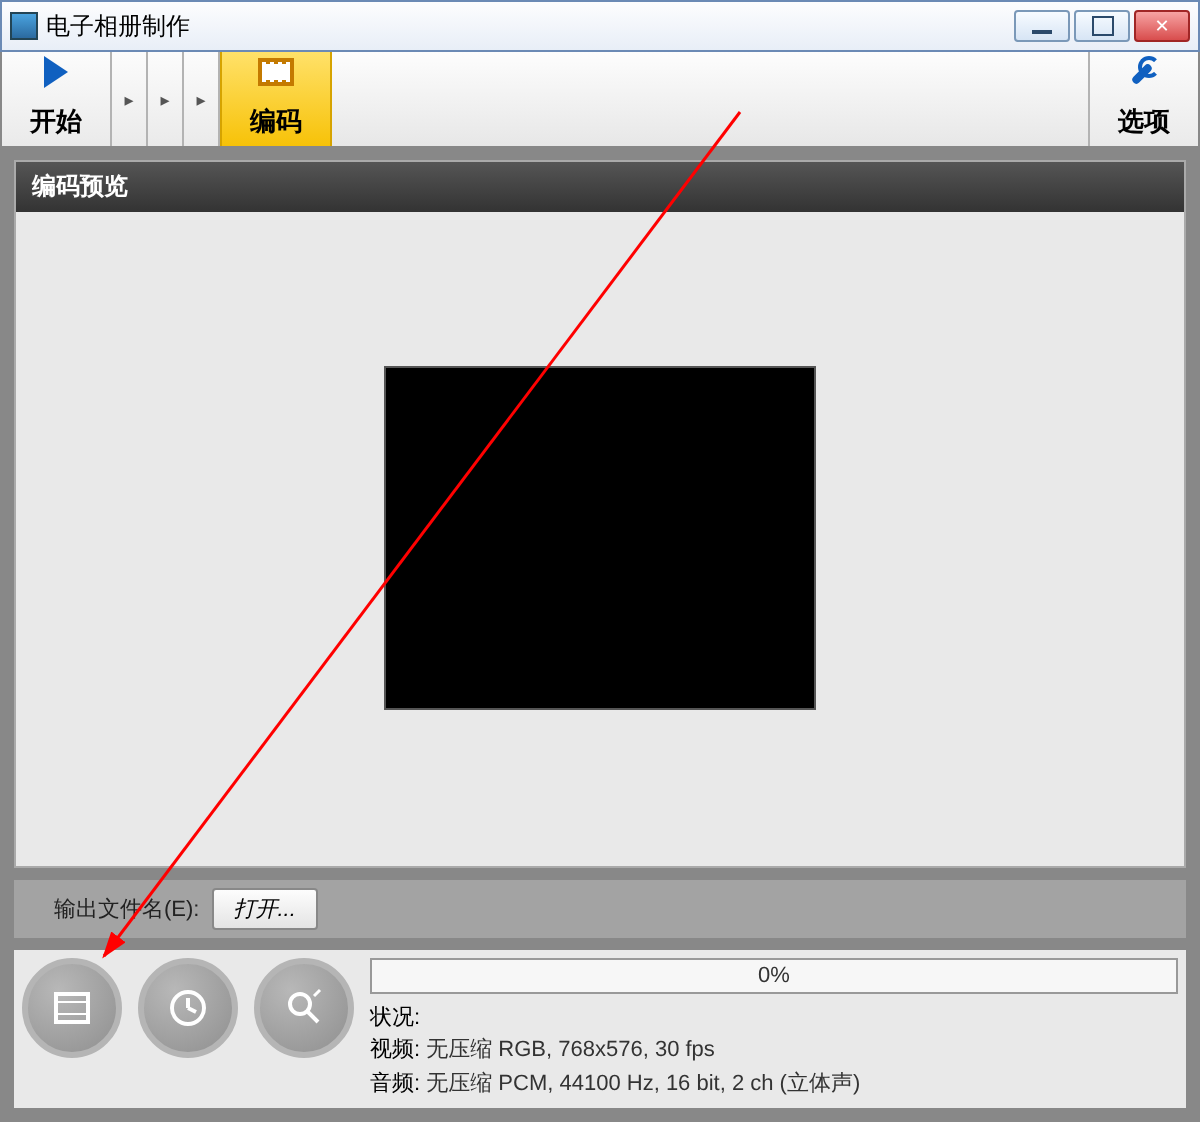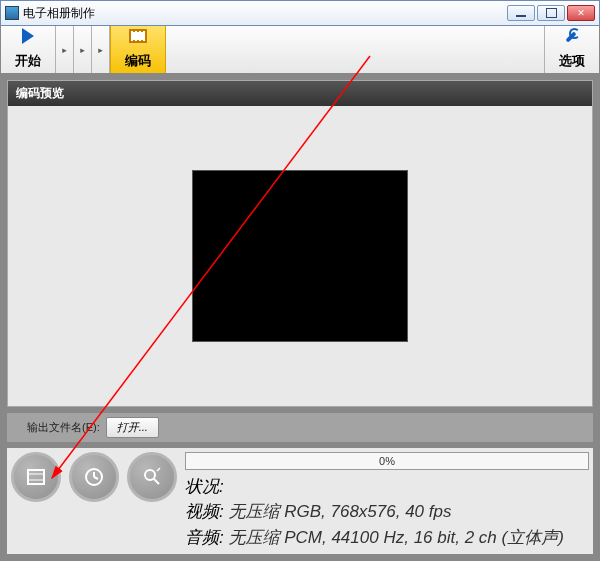--- a/index.html
+++ b/index.html
@@ -36,21 +36,21 @@
 .filerow{ display:flex; align-items:center; gap:6px; padding:4px 20px; background:#a3a3a3;}
 .filerow label{ font-size:11px; color:#222;}
 .filerow input{ flex:1; font-size:11px; padding:2px 4px; border:1px solid #999; background:#fff;}
 .filerow button{ font-size:11px; padding:2px 10px; border:1px solid #888; background:linear-gradient(#fdfdfd,#e4e4e4); border-radius:2px;font-style:italic;}
 
 
 .bottom{ display:flex; gap:8px; align-items:flex-start; padding:4px 4px 4px 4px; background:#e9e9e9;}
 .circlebtn{ width:50px; height:50px; border-radius:50%; border:3px solid #b5b5b5; background: radial-gradient(circle at 35% 30%, #b8b8b8, #8f8f8f); display:flex; align-items:center; justify-content:center; color:#fff;}
 .right{ flex:1; display:flex; flex-direction:column; gap:4px;}
 .progress{ height:18px; border:1px solid #999; background:#f7f7f7; font-size:11px; display:flex; align-items:center; justify-content:center; color:#333;}
-.status{ font-size:17px; color:#333; line-height:1.5;font-style:italic;}
+.status{ font-size:11px; color:#333; line-height:1.5;}
 .status .lbl{ color:#000;}
 
 
 .i-play{width:0;height:0;border-left:12px solid #1060c0;border-top:8px solid transparent;border-bottom:8px solid transparent;}
 .i-reel{width:18px;height:18px;border-radius:50%;background:#333;position:relative;}
 .i-reel::before,.i-reel::after{content:"";position:absolute;width:5px;height:5px;border-radius:50%;background:#e7e7e7;top:2px;left:6px;}
 .i-reel::after{top:10px;left:3px;box-shadow:7px 0 0 #e7e7e7;}
 .i-film{width:18px;height:14px;border:2px solid #c47a00;background:#fff;position:relative;}
 .i-film::before{content:"";position:absolute;left:-2px;top:-2px;width:18px;height:3px;background:repeating-linear-gradient(90deg,#c47a00 0 2px,transparent 2px 4px);}
 .i-film::after{content:"";position:absolute;left:-2px;bottom:-2px;width:18px;height:3px;background:repeating-linear-gradient(90deg,#c47a00 0 2px,transparent 2px 4px);}
@@ -139,21 +139,21 @@
           <line x1="17" y1="6" x2="20" y2="3" stroke="#fff" stroke-width="1.5"></line>
         </svg>
     </div>
     <div class="right">
       <div class="progress">
         <span>0%</span>
       </div>
       <div class="status">
         <span class="lbl">状况:</span><br>
         <span class="lbl">视频:</span>
-        <span>无压缩 RGB, 768x576, 40 fps</span><br>
+        <span>无压缩 RGB, 768x576, 30 fps</span><br>
         <span class="lbl">音频:</span>
         <span>无压缩 PCM, 44100 Hz, 16 bit, 2 ch (立体声)</span>
       </div>
     </div>
   </div>
 </div>
 
 <svg class="arrow-svg" width="600" height="561">
   <defs>
       <marker id="ah" markerWidth="10" markerHeight="10" refX="8" refY="3" orient="auto">

